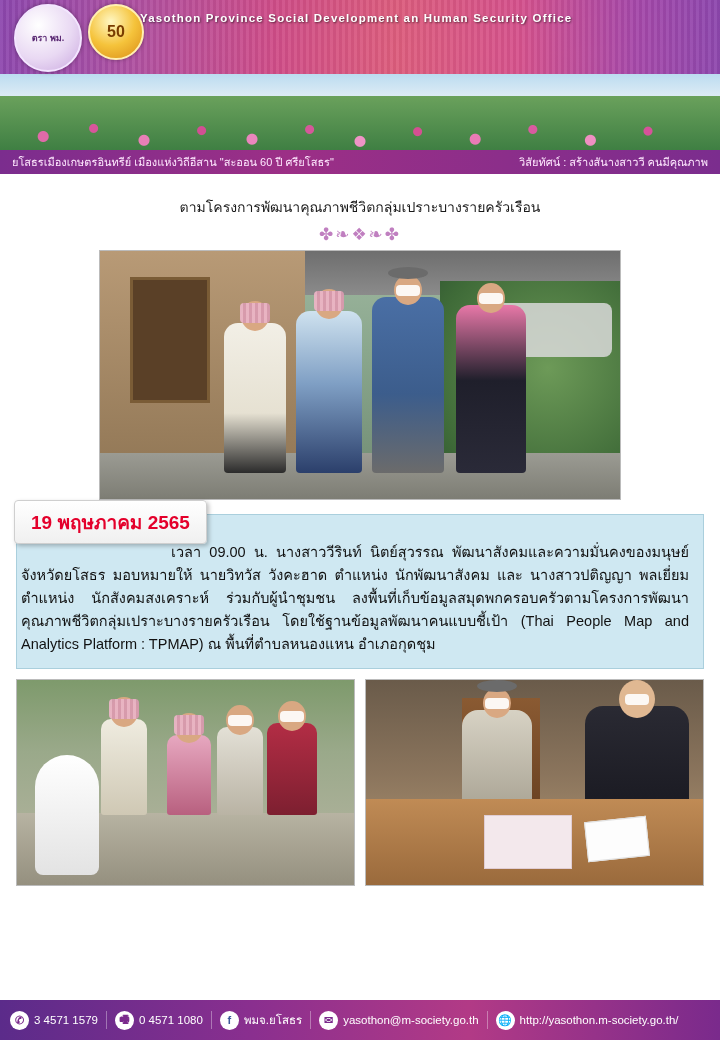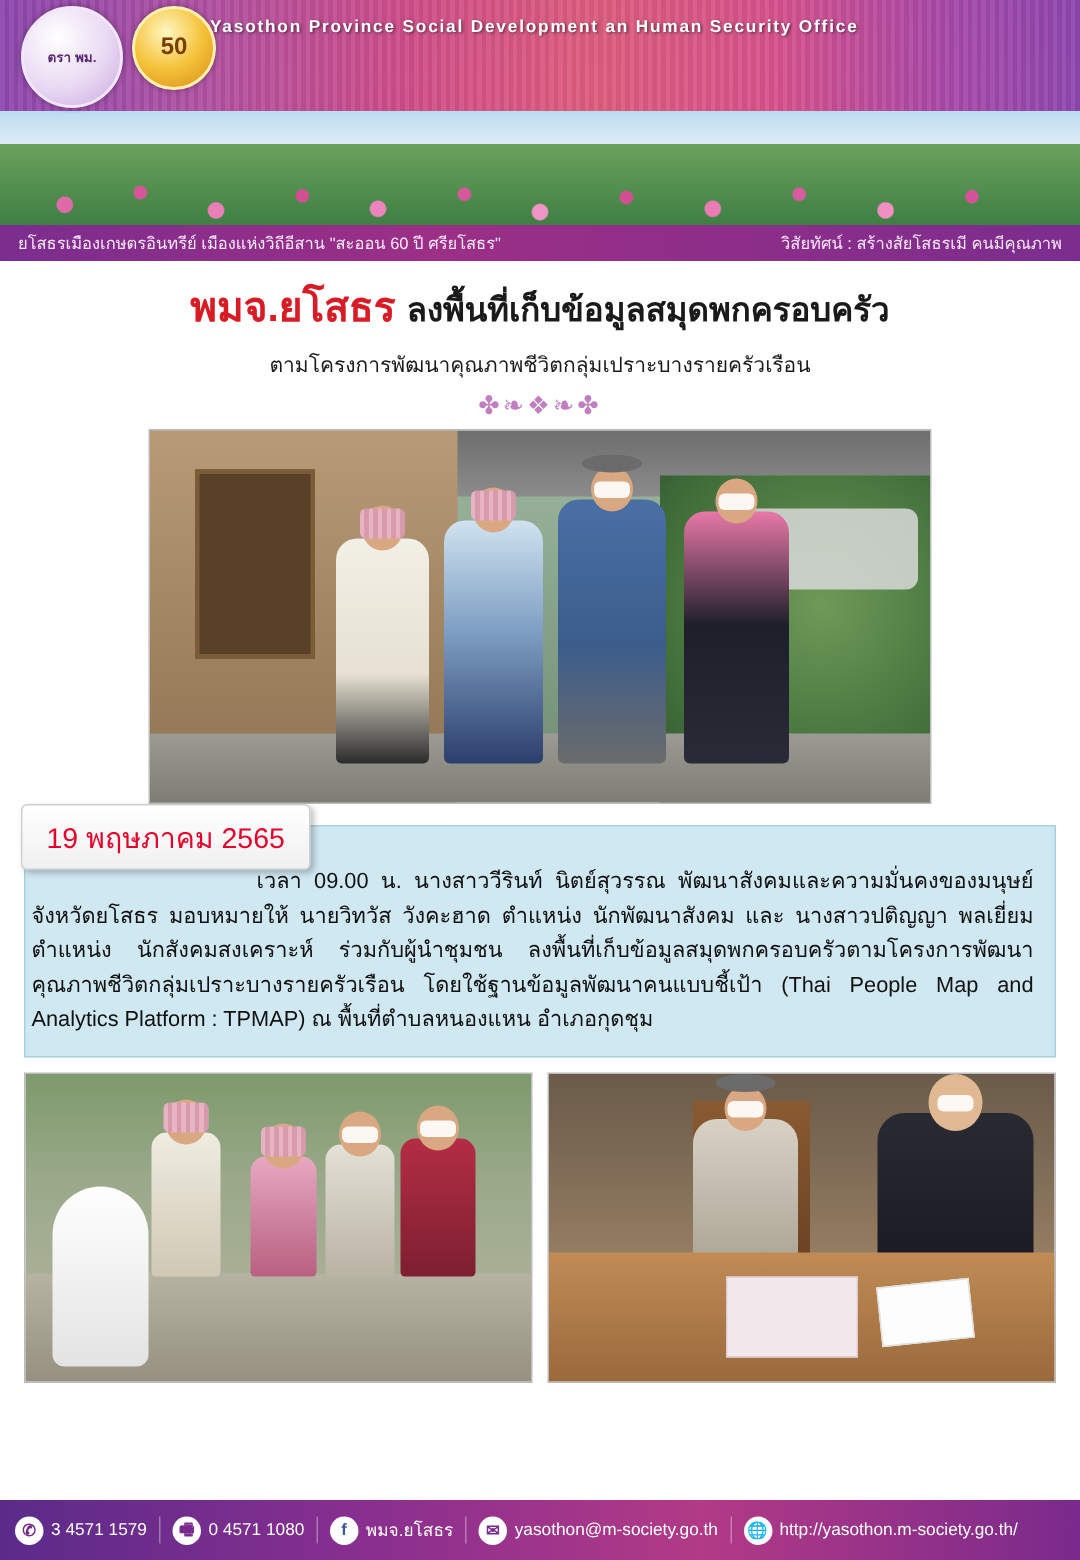--- a/index.html
+++ b/index.html
@@ -117,21 +117,21 @@
   .blur{position:absolute;top:-20px;left:50%;transform:translateX(-50%);width:30px;height:20px;
     background:repeating-linear-gradient(90deg,#e9b4c5 0 3px,#d79aae 3px 6px);border-radius:4px;opacity:.95;}
   .hat{position:absolute;top:-30px;left:50%;transform:translateX(-50%);width:40px;height:12px;border-radius:50%;background:#6b6b6b;}
 
   
   .caption-wrap{position:relative;margin-top:14px;}
   .date-badge{
     position:absolute;left:14px;top:-14px;z-index:3;
     background:linear-gradient(180deg,#ffffff 0%,#f0f0f0 100%);
     border:1px solid #cfcfcf;border-radius:4px;
-    padding:6px 16px;font-size:19px;font-weight:normal;color:#e4002b;
+    padding:6px 16px;font-size:19px;font-weight:bold;color:#e4002b;
     box-shadow:2px 2px 4px rgba(0,0,0,.25);
     text-align:right;
   }
   .caption-box{
     margin:0 16px;padding:26px 14px 12px 4px;
     background:#cfe8f2;border:1px solid #aacfdd;
     font-size:14.5px;line-height:23px;color:#111;text-align:justify;
   }
   .caption-box .ind{display:inline-block;width:150px;}
 
@@ -184,28 +184,24 @@
     </div>
     <div class="emblem">ตรา พม.</div>
     <div class="emblem2">50</div>
     <div class="hdr-title">
       <div class="en">Yasothon  Province  Social  Development  an Human  Security  Office</div>
     </div>
   </div>
 
   <div class="subbar">
     <div class="left">ยโสธรเมืองเกษตรอินทรีย์ เมืองแห่งวิถีอีสาน "สะออน 60 ปี ศรียโสธร"</div>
-    <div class="right">วิสัยทัศน์ : สร้างสัยโสธรเมี คนมีคุณภาพ</div>
+    <div class="right">วิสัยทัศน์ : สร้างสันางสาววี คนมีคุณภาพ</div>
   </div>
 
   <div class="titles">
-    <div class="title-line1">
-      <span class="red">พมจ.ยโสธร</span>
-      <span class="dark">ลงพื้นที่เก็บข้อมูลสมุดพกครอบครัว</span>
-    </div>
     <div class="title-line2">ตามโครงการพัฒนาคุณภาพชีวิตกลุ่มเปราะบางรายครัวเรือน</div>
     <div class="divider-orn">✤❧❖❧✤</div>
   </div>
 
   <div class="photo-main">
     <div class="pm-roof"></div>
     <div class="pm-wall"></div>
     <div class="pm-door"></div>
     <div class="pm-green"></div>
     <div class="pm-car"></div>

